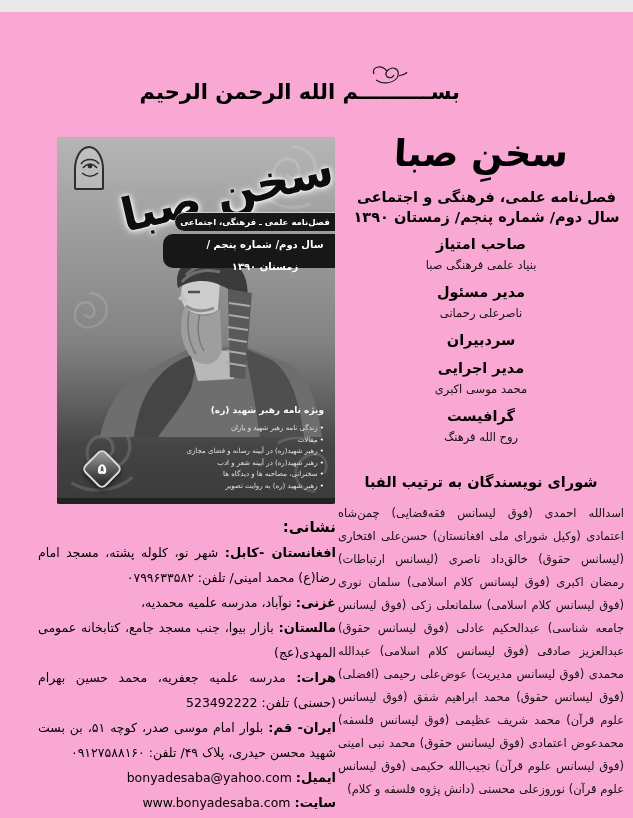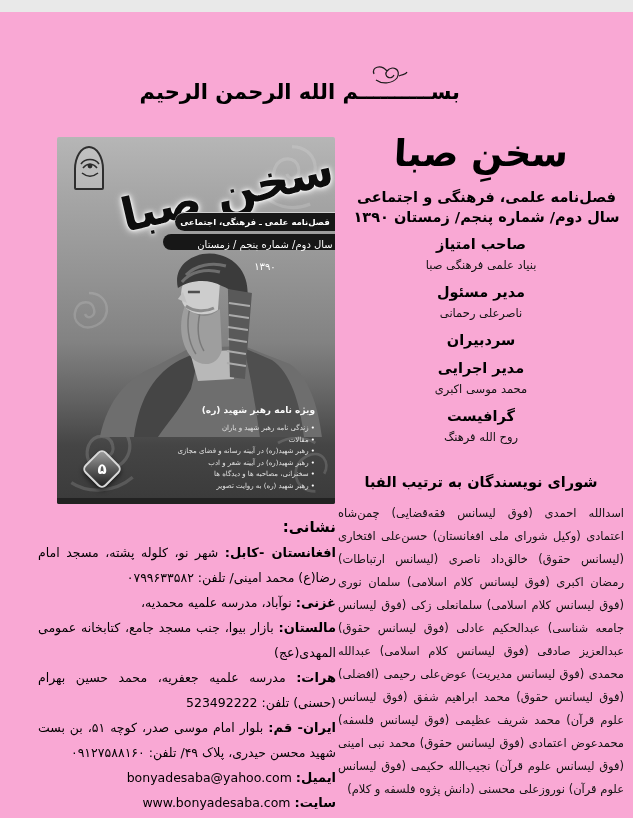--- a/index.html
+++ b/index.html
@@ -46,24 +46,24 @@
     position:absolute; top:28px; left:62px; z-index:2;
     font-size:46px; font-weight:bold; color:#0d0d0d; transform:rotate(-13deg);
     text-shadow:0 0 2px #fff, 0 0 5px #fff, 0 1px 9px rgba(255,255,255,0.85);
     white-space:nowrap;
   }
   .band {
     position:absolute; right:0; z-index:3; background:#171717; color:#fff;
     text-align:center; border-radius:10px 0 0 10px;
   }
   .band-1 { top:75px; width:160px; height:19px; line-height:19px; font-size:8.5px; font-weight:bold; border-top:1px solid #cfcfcf; }
-  .band-2 { top:97px; width:172px; height:16px; line-height:22px; font-size:10px; font-weight:normal;padding-left:32px; }
+  .band-2 { top:97px; width:172px; height:34px; line-height:22px; font-size:10px; font-weight:bold;padding-left:32px; }
   .portrait { position:absolute; top:110px; left:50%; transform:translateX(-44%); z-index:1; }
   .cover-contents {
-    position:absolute; right:20px; bottom:12px; width:160px; z-index:4;
+    position:absolute; right:11px; bottom:12px; width:160px; z-index:4;
     text-align:right;
   }
   .cc-heading { font-size:9px; font-weight:bold; color:#fafafa; margin-bottom:8px; }
   .cc-item { font-size:7px; color:#e2e2e2; line-height:11.5px; }
   .cc-item::before { content:"• "; color:#fff; }
   .issue-badge {
     position:absolute; left:30px; bottom:20px; width:30px; height:30px; z-index:4;
     transform:rotate(45deg);
     background:linear-gradient(135deg,#a0a0a0 0%,#555 55%,#1f1f1f 100%);
     border:2px solid #d8d8d8; border-radius:6px;

